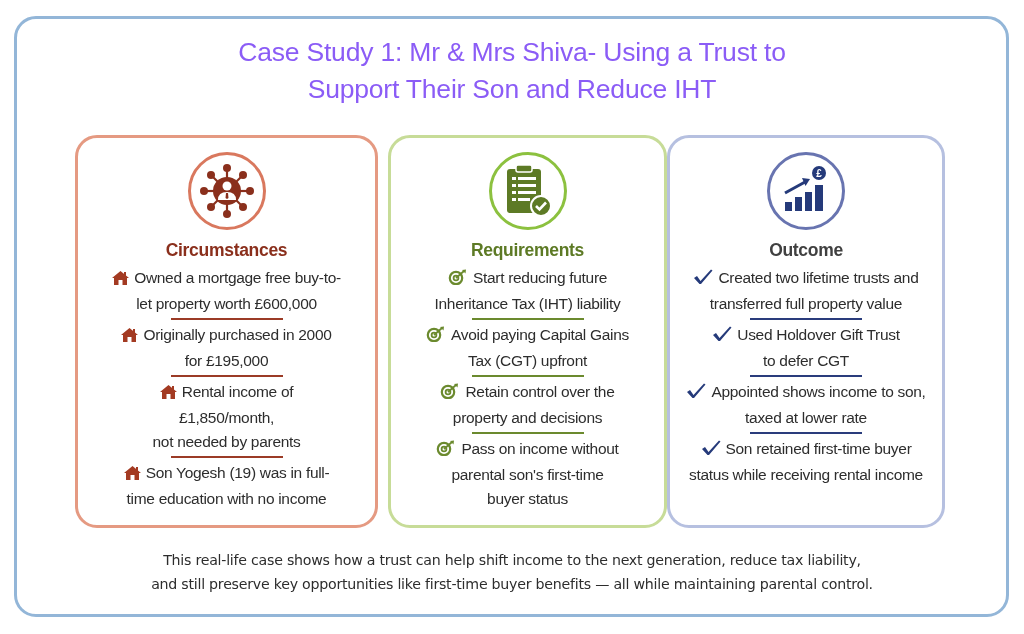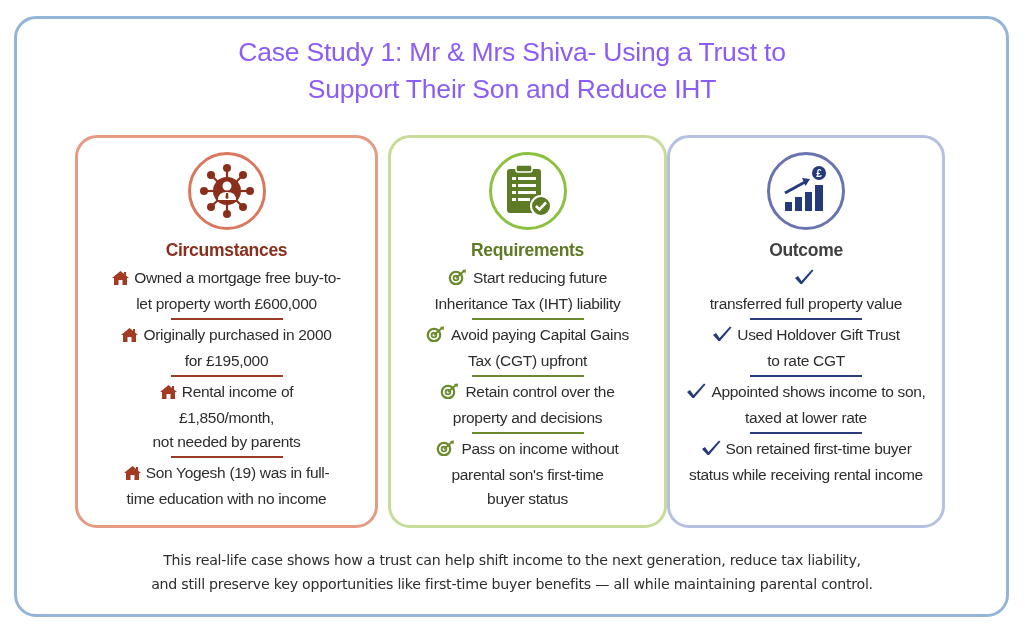--- a/index.html
+++ b/index.html
@@ -213,29 +213,29 @@
       <line x1="4" y1="27" x2="24" y2="16" stroke="#253a7a" stroke-width="3"></line>
       <path d="M21 12 L29 13 L24.5 20 Z" fill="#253a7a"></path>
       <text x="38" y="10.5" text-anchor="middle" font-size="10" font-weight="bold" fill="#fff" font-family="Liberation Sans, sans-serif">£</text>
     </svg>
   </div>
   <div class="heading">Outcome</div>
   <div class="items">
     <div class="item">
       <span class="ico"><svg width="20" height="16" viewBox="0 0 20 16">
             <path d="M1 9 L4 7 L7.5 12 L18 0.5 L19.5 1.5 L8 15 L6.5 15 Z" fill="#253a7a"></path>
-          </svg></span><br>
+          </svg></span><span>Created two lifetime trusts and</span><br>
       <span>transferred full property value</span>
     </div>
     <div class="sep"></div>
     <div class="item">
       <span class="ico"><svg width="20" height="16" viewBox="0 0 20 16">
             <path d="M1 9 L4 7 L7.5 12 L18 0.5 L19.5 1.5 L8 15 L6.5 15 Z" fill="#253a7a"></path>
           </svg></span><span>Used Holdover Gift Trust</span><br>
-      <span>to rate CGT</span>
+      <span>to defer CGT</span>
     </div>
     <div class="sep"></div>
     <div class="item">
       <span class="ico"><svg width="20" height="16" viewBox="0 0 20 16">
             <path d="M1 9 L4 7 L7.5 12 L18 0.5 L19.5 1.5 L8 15 L6.5 15 Z" fill="#253a7a"></path>
           </svg></span><span>Appointed shows income to son,</span><br>
       <span>taxed at lower rate</span>
     </div>
     <div class="sep"></div>
     <div class="item">

